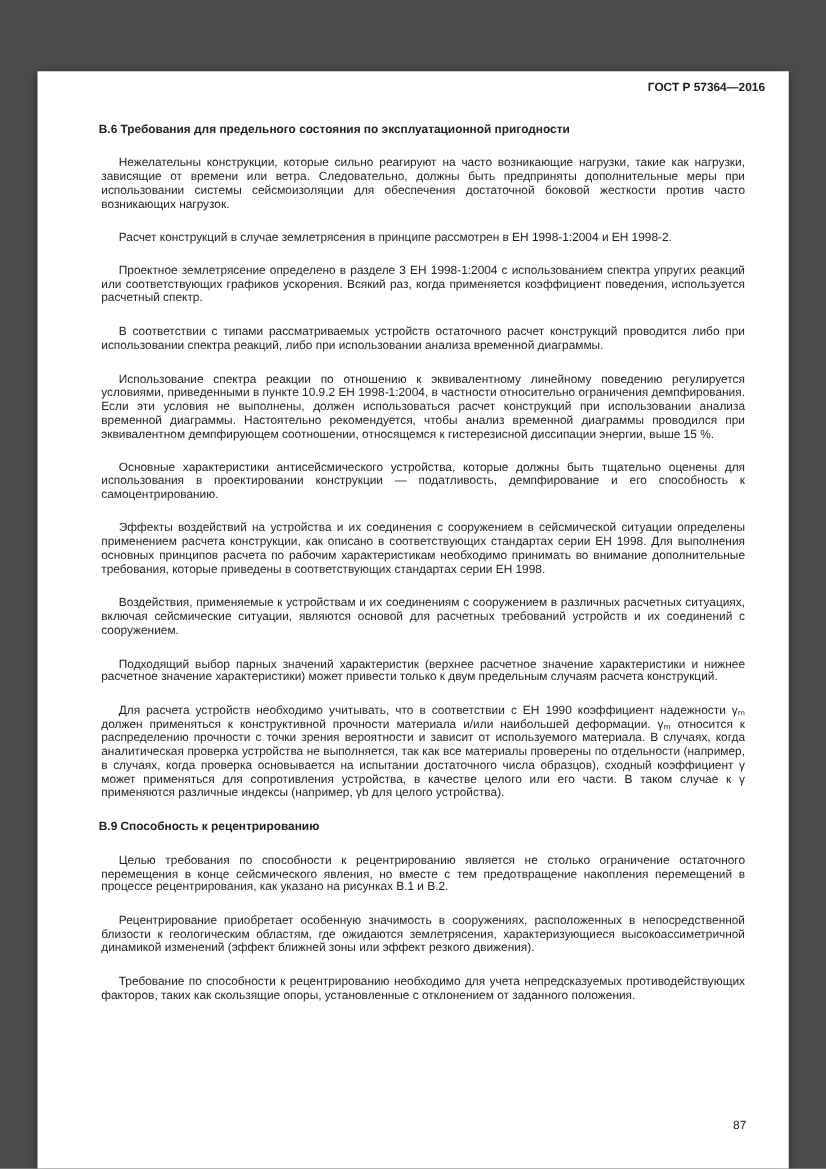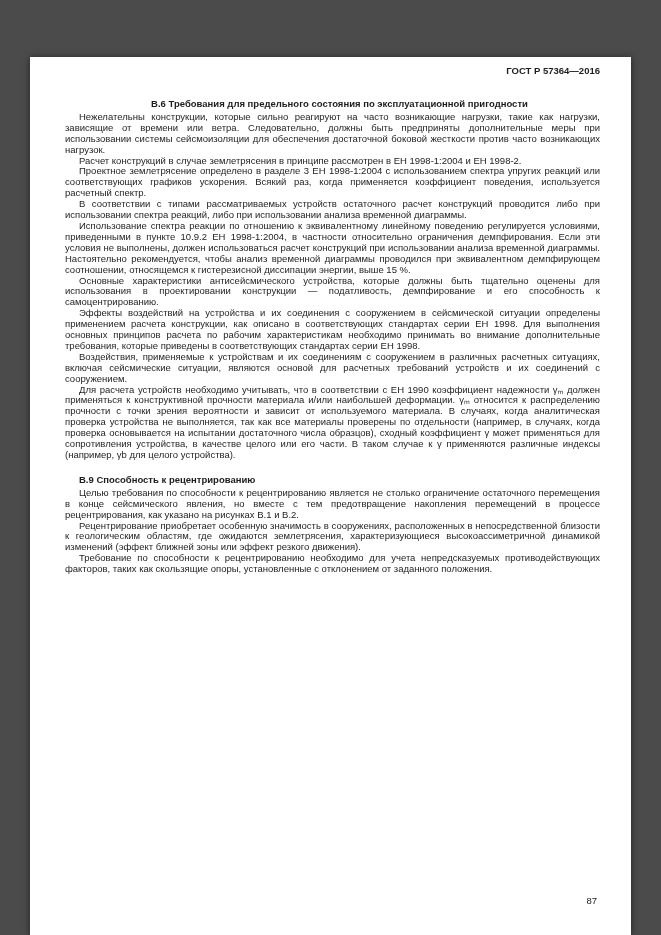--- a/index.html
+++ b/index.html
@@ -10,21 +10,21 @@
     position: relative;
     overflow: hidden;
   }
   .page {
     position: absolute;
     left: 30px; top: 57px;
     width: 601px; height: 878px;
     background: #ffffff;
     box-shadow: 0 1px 7px rgba(0,0,0,0.55);
     box-sizing: border-box;
-    padding: 8px 31px 0 35px;
+    padding: 8px 19px 0 35px;
   }
   .hdr {
     text-align: right;
     font-weight: bold;
     font-size: 9.5px;
     color: #1d1d1d;
     line-height: 11px;
   }
   .content {
     margin-top: 23px;
@@ -35,23 +35,23 @@
     -webkit-hyphens: auto;
   }
   .section h2 {
     font-size: 9.5px;
     line-height: 10.9px;
     font-weight: bold;
     margin: 14px 0 2px 0;
     padding-left: 14px;
     text-align: left;
   }
-  .section:first-child h2 { margin-top: 12px; text-align: center; }
+  .section:first-child h2 { margin-top: 12px; }
   .section p {
-    margin: 0;
+    margin: 16px;
     text-indent: 14px;
     text-align: justify;
   }
   .page-num {
     position: absolute;
     right: 34px;
     bottom: 29px;
     font-size: 9.5px;
     color: #1d1d1d;
   }
@@ -74,20 +74,21 @@
       <p>Расчет конструкций в случае землетрясения в принципе рассмотрен в ЕН 1998-1:2004 и ЕН 1998-2.</p>
       <p>Проектное землетрясение определено в разделе 3 ЕН 1998-1:2004 с использованием спектра упругих реакций или соответствующих графиков ускорения. Всякий раз, когда применяется коэффициент поведения, используется расчетный спектр.</p>
       <p>В соответствии с типами рассматриваемых устройств остаточного расчет конструкций проводится либо при использовании спектра реакций, либо при использовании анализа временной диаграммы.</p>
       <p>Использование спектра реакции по отношению к эквивалентному линейному поведению регулируется условиями, приведенными в пункте 10.9.2 ЕН 1998-1:2004, в частности относительно ограничения демпфирования. Если эти условия не выполнены, должен использоваться расчет конструкций при использовании анализа временной диаграммы. Настоятельно рекомендуется, чтобы анализ временной диаграммы проводился при эквивалентном демпфирующем соотношении, относящемся к гистерезисной диссипации энергии, выше 15 %.</p>
       <p>Основные характеристики антисейсмического устройства, которые должны быть тщательно оценены для использования в проектировании конструкции — податливость, демпфирование и его способность к самоцентрированию.</p>
       <p>Эффекты воздействий на устройства и их соединения с сооружением в сейсмической ситуации определены применением расчета конструкции, как описано в соответствующих стандартах серии ЕН 1998. Для выполнения основных принципов расчета по рабочим характеристикам необходимо принимать во внимание дополнительные требования, которые приведены в соответствующих стандартах серии ЕН 1998.</p>
       <p>Воздействия, применяемые к устройствам и их соединениям с сооружением в различных расчетных ситуациях, включая сейсмические ситуации, являются основой для расчетных требований устройств и их соединений с сооружением.</p>
     </div>
 
     <div class="section">
+      <p>Подходящий выбор парных значений характеристик (верхнее расчетное значение характеристики и нижнее расчетное значение характеристики) может привести только к двум предельным случаям расчета конструкций.</p>
       <p>Для расчета устройств необходимо учитывать, что в соответствии с ЕН 1990 коэффициент надежности γₘ должен применяться к конструктивной прочности материала и/или наибольшей деформации. γₘ относится к распределению прочности с точки зрения вероятности и зависит от используемого материала. В случаях, когда аналитическая проверка устройства не выполняется, так как все материалы проверены по отдельности (например, в случаях, когда проверка основывается на испытании достаточного числа образцов), сходный коэффициент γ может применяться для сопротивления устройства, в качестве целого или его части. В таком случае к γ применяются различные индексы (например, γb для целого устройства).</p>
     </div>
 
     <div class="section">
       <h2>В.9 Способность к рецентрированию</h2>
       <p>Целью требования по способности к рецентрированию является не столько ограничение остаточного перемещения в конце сейсмического явления, но вместе с тем предотвращение накопления перемещений в процессе рецентрирования, как указано на рисунках В.1 и В.2.</p>
       <p>Рецентрирование приобретает особенную значимость в сооружениях, расположенных в непосредственной близости к геологическим областям, где ожидаются землетрясения, характеризующиеся высокоассиметричной динамикой изменений (эффект ближней зоны или эффект резкого движения).</p>
       <p>Требование по способности к рецентрированию необходимо для учета непредсказуемых противодействующих факторов, таких как скользящие опоры, установленные с отклонением от заданного положения.</p>
     </div>
 

